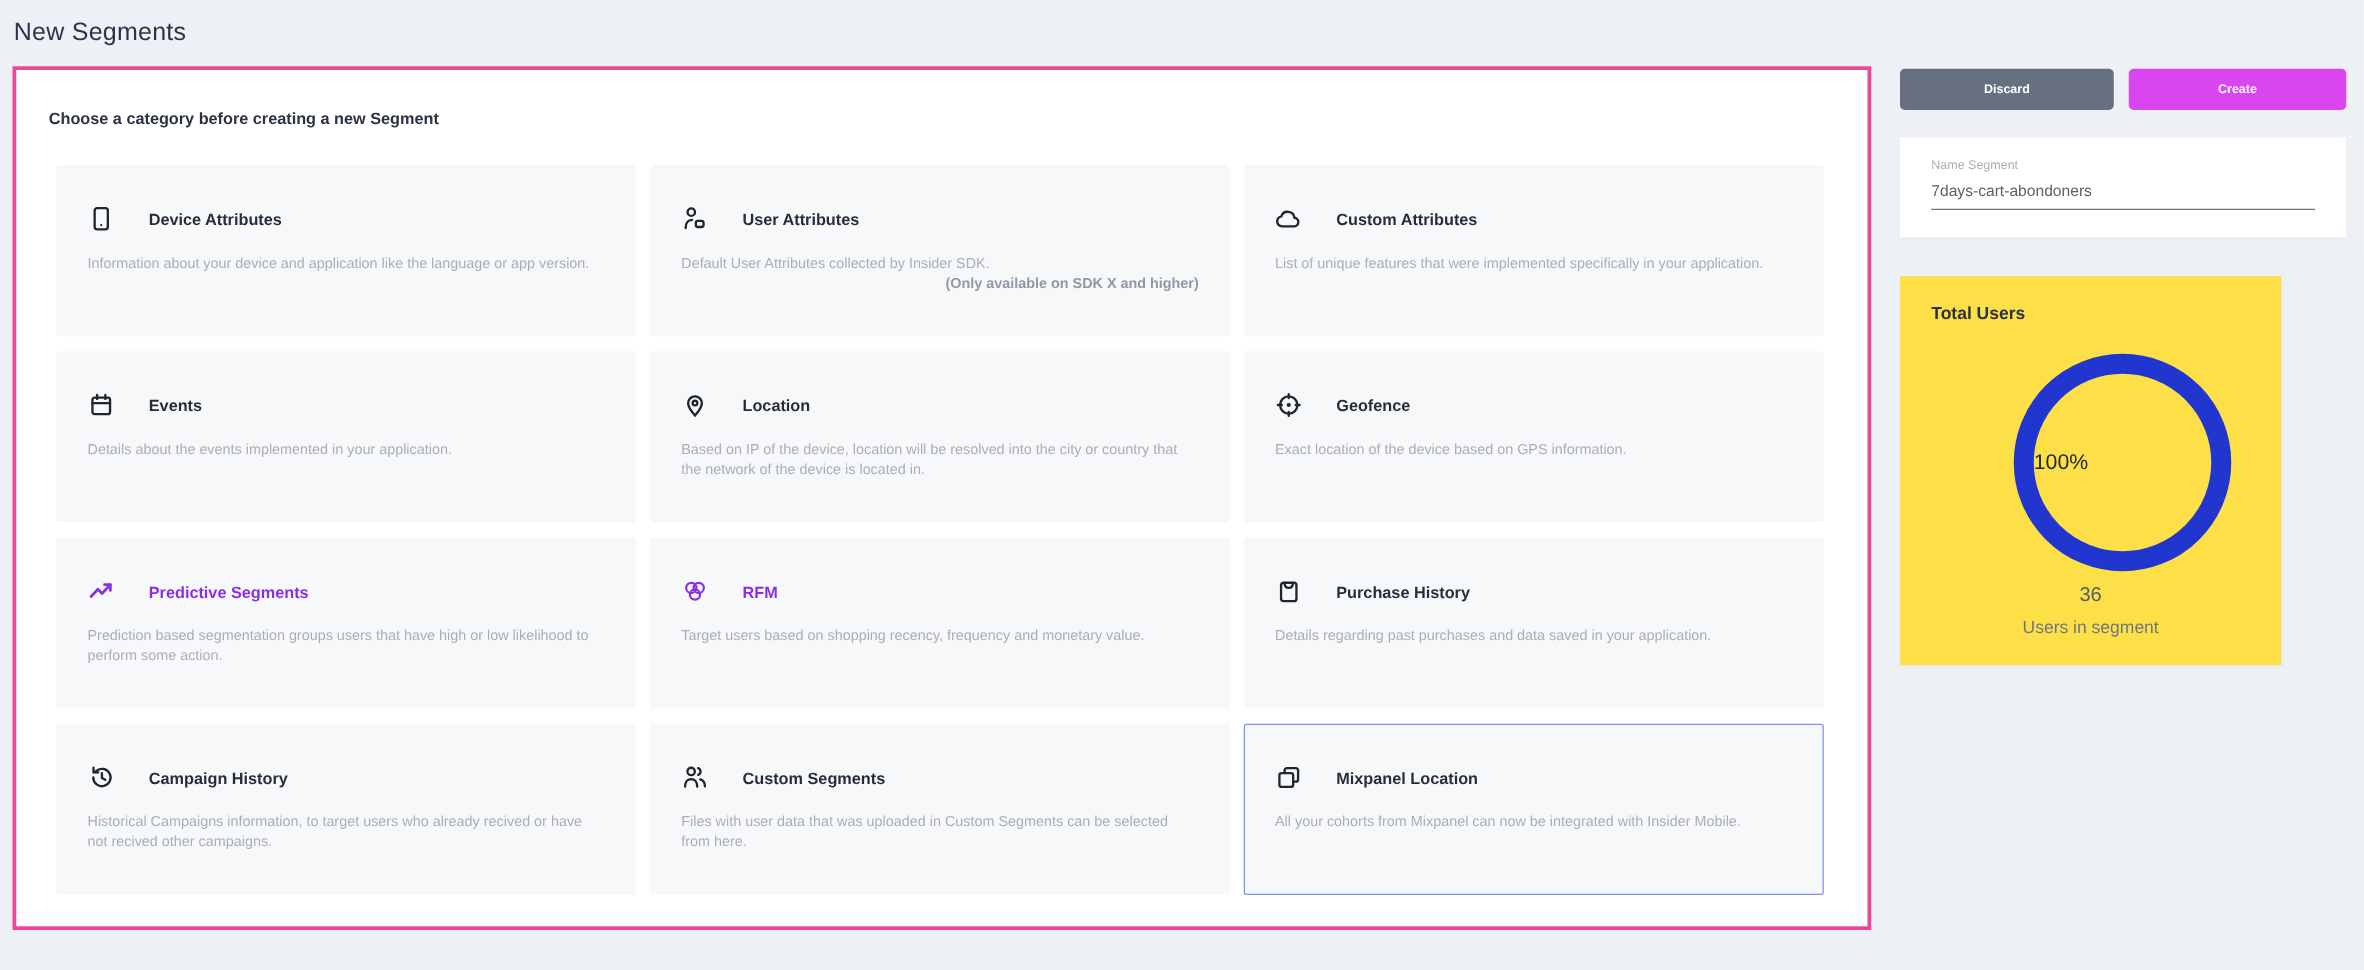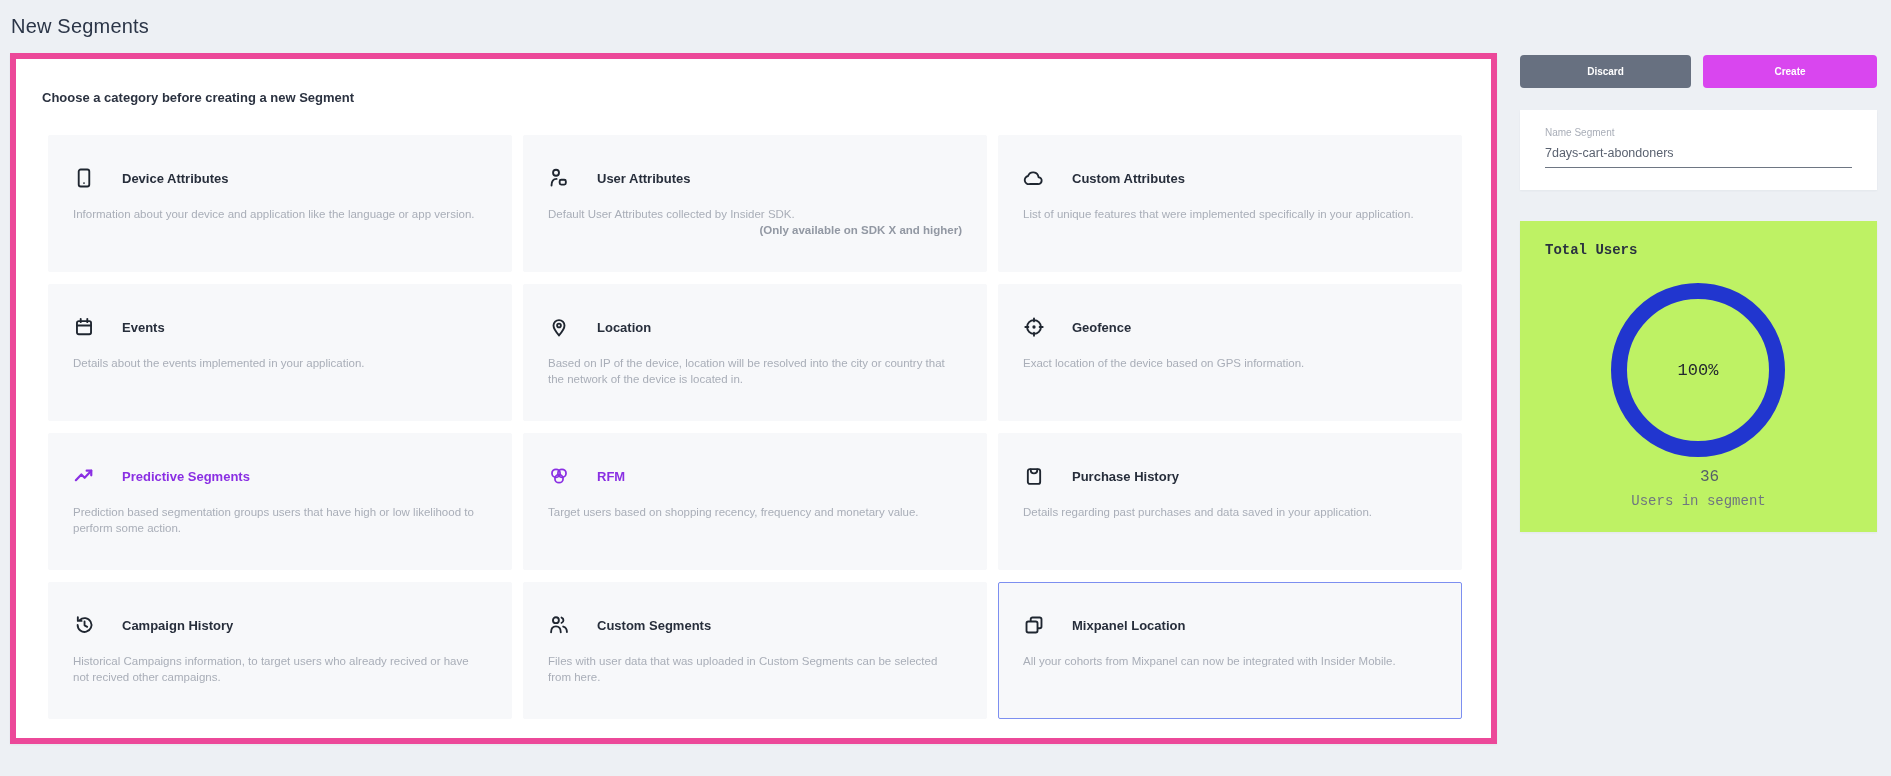--- a/index.html
+++ b/index.html
@@ -8,21 +8,21 @@
     background:#edf0f4;
     font-family:"Liberation Sans",sans-serif;
     -webkit-font-smoothing:antialiased;
   }
   .page-title{
     position:absolute;left:11px;top:15px;margin:0;
     font-size:20px;font-weight:400;color:#2b3547;letter-spacing:.2px;
   }
   .main-panel{
     position:absolute;left:10px;top:53px;width:1487px;height:691px;
-    background:#ffffff;border:6px solid #ec4899;box-sizing:border-box;
+    background:#ffffff;border:3px solid #ec4899;box-sizing:border-box;
     box-shadow:0 1px 2px rgba(40,50,70,.05);
   }
   .panel-heading{
     position:absolute;left:26px;top:31px;
     font-size:13px;font-weight:700;color:#2b3240;
   }
   .card-grid{
     position:absolute;left:32px;top:76px;
     display:grid;grid-template-columns:repeat(3,464px);
     grid-auto-rows:137px;gap:12px 11px;
@@ -52,31 +52,31 @@
     background:#ffffff;box-sizing:border-box;padding:17px 25px 0 25px;
     box-shadow:0 1px 2px rgba(40,50,70,.05);
   }
   .name-card label{display:block;font-size:10px;color:#a9aeb8;margin-bottom:8px;}
   .name-card input{
     display:block;width:100%;border:none;border-bottom:1px solid #6e7683;
     background:transparent;font-size:12.5px;color:#5a6270;
     font-family:"Liberation Sans",sans-serif;padding:0 0 7px 0;outline:none;
   }
   .total-card{
-    position:absolute;left:1520px;top:221px;width:357px;height:311px;
-    background:#bef264;box-shadow:0 1px 2px rgba(40,50,70,.05);font-family:Liberation Mono, monospace;
+    position:absolute;left:1520px;top:221px;width:305px;height:311px;
+    background:#fde047;box-shadow:0 1px 2px rgba(40,50,70,.05);
   }
   .total-heading{position:absolute;left:25px;top:21px;font-size:14px;font-weight:700;color:#2b3240;}
   .donut{
     position:absolute;left:91px;top:62px;width:142px;height:142px;
     border:16px solid #2136cf;border-radius:50%;
-    display:flex;align-items:center;justify-content:center;
+    display:flex;align-items:center;
   }
   .donut-percent{font-size:17px;color:#23282f;}
-  .users-count{position:absolute;left:0;top:247px;width:100%;text-align:center;font-size:16px;color:#555e68;padding-left:11px;}
+  .users-count{position:absolute;left:0;top:247px;width:100%;text-align:center;font-size:16px;color:#555e68;}
   .users-caption{position:absolute;left:0;top:272px;width:100%;text-align:center;font-size:14px;color:#6f7680;}
 </style>
 </head>
 <body>
 
 <h1 class="page-title">New Segments</h1>
 
 <section class="main-panel">
   <div class="panel-heading">Choose a category before creating a new Segment</div>
   <div class="card-grid" id="card-grid">

